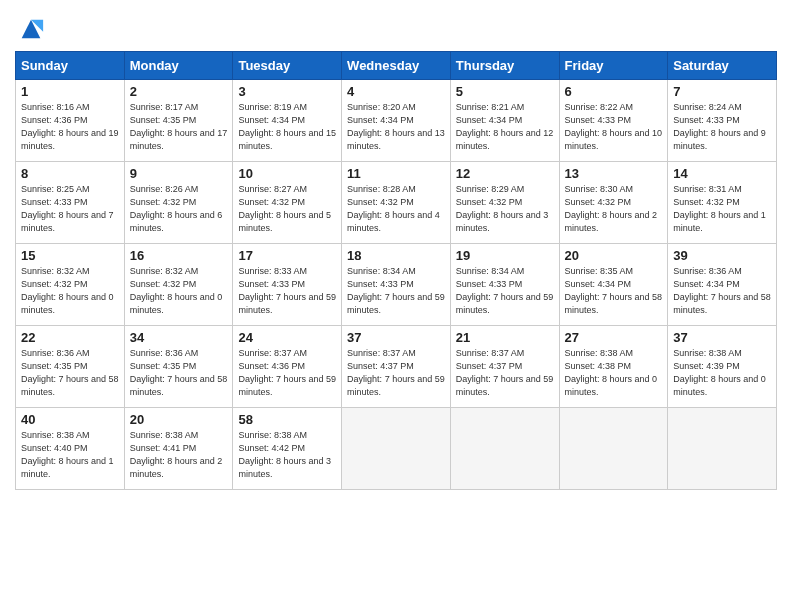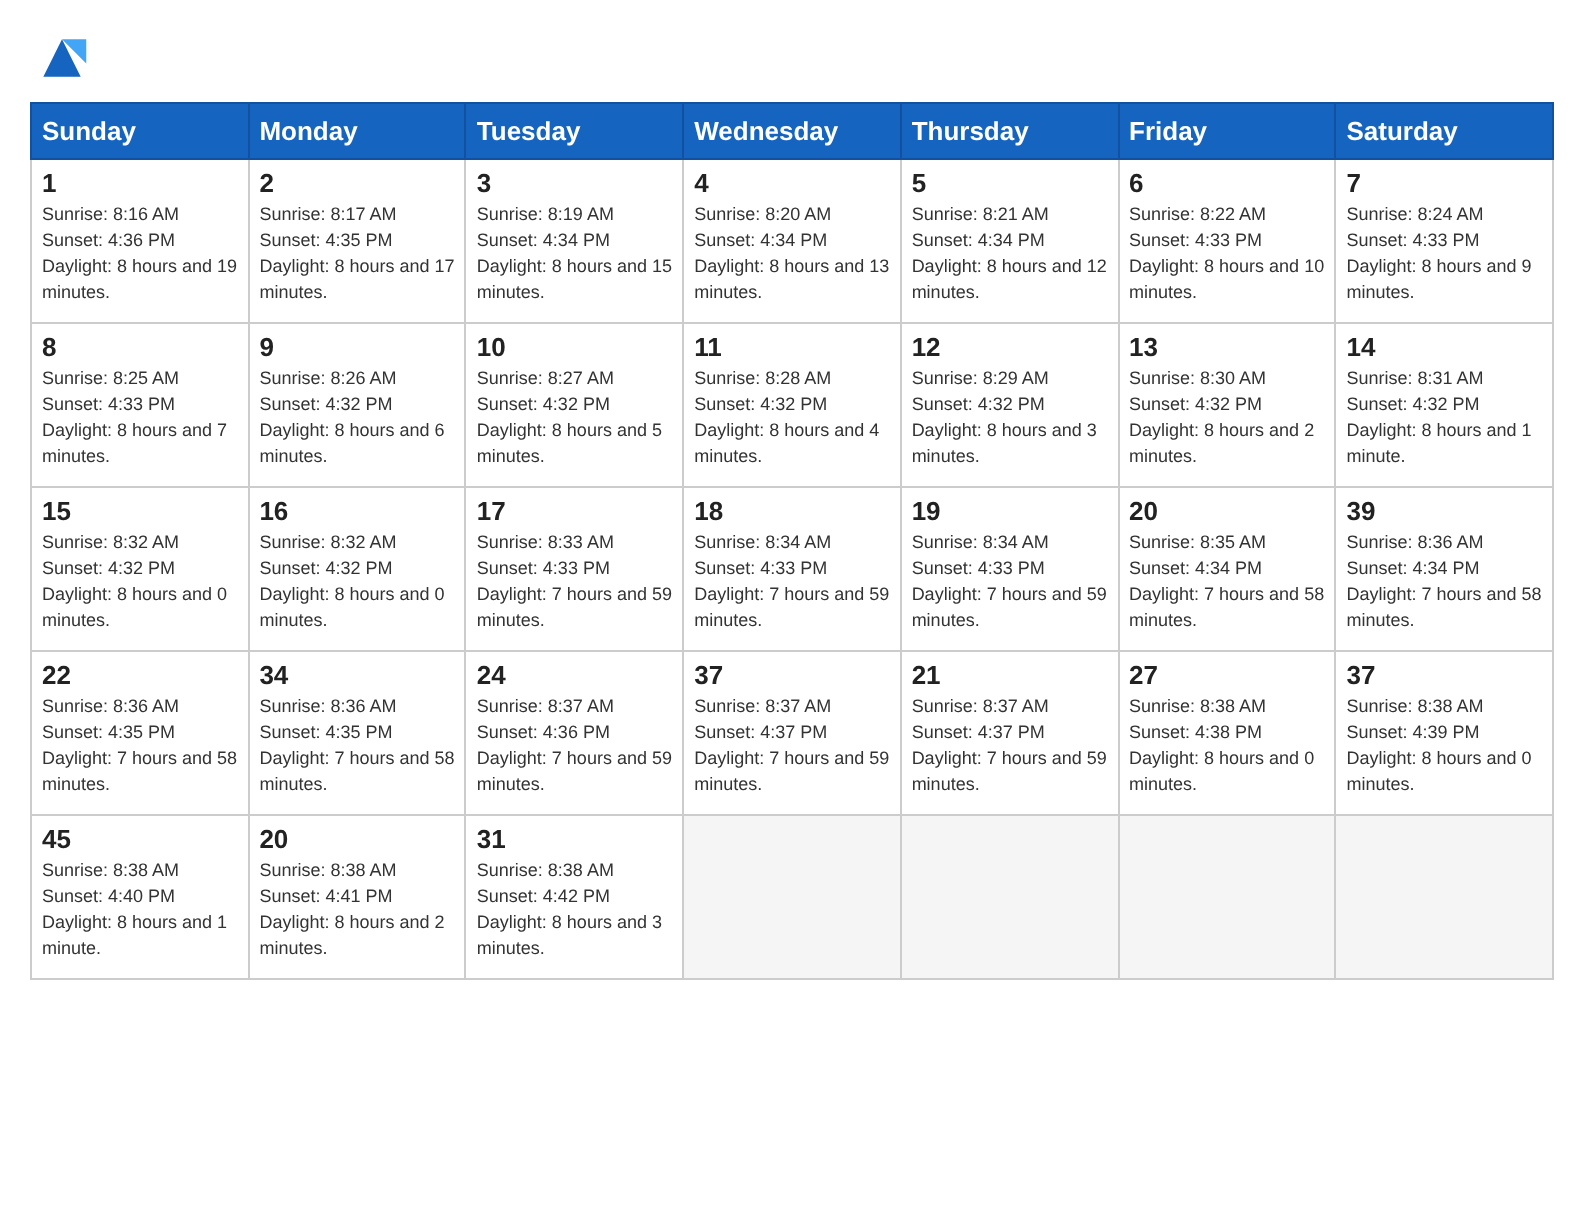--- a/index.html
+++ b/index.html
@@ -245,29 +245,29 @@
             <span class="day-num">27</span>
             <div class="cell-text">Sunrise: 8:38 AM<br>Sunset: 4:38 PM<br>Daylight: 8 hours and 0 minutes.</div>
           </td>
           <td>
             <span class="day-num">37</span>
             <div class="cell-text">Sunrise: 8:38 AM<br>Sunset: 4:39 PM<br>Daylight: 8 hours and 0 minutes.</div>
           </td>
         </tr>
         <tr>
           <td>
-            <span class="day-num">45</span>
+            <span class="day-num">40</span>
             <div class="cell-text">Sunrise: 8:38 AM<br>Sunset: 4:40 PM<br>Daylight: 8 hours and 1 minute.</div>
           </td>
           <td>
             <span class="day-num">20</span>
             <div class="cell-text">Sunrise: 8:38 AM<br>Sunset: 4:41 PM<br>Daylight: 8 hours and 2 minutes.</div>
           </td>
           <td>
-            <span class="day-num">31</span>
+            <span class="day-num">58</span>
             <div class="cell-text">Sunrise: 8:38 AM<br>Sunset: 4:42 PM<br>Daylight: 8 hours and 3 minutes.</div>
           </td>
           <td class="empty"></td>
           <td class="empty"></td>
           <td class="empty"></td>
           <td class="empty"></td>
         </tr>
       </tbody>
   </table>
 </div>

